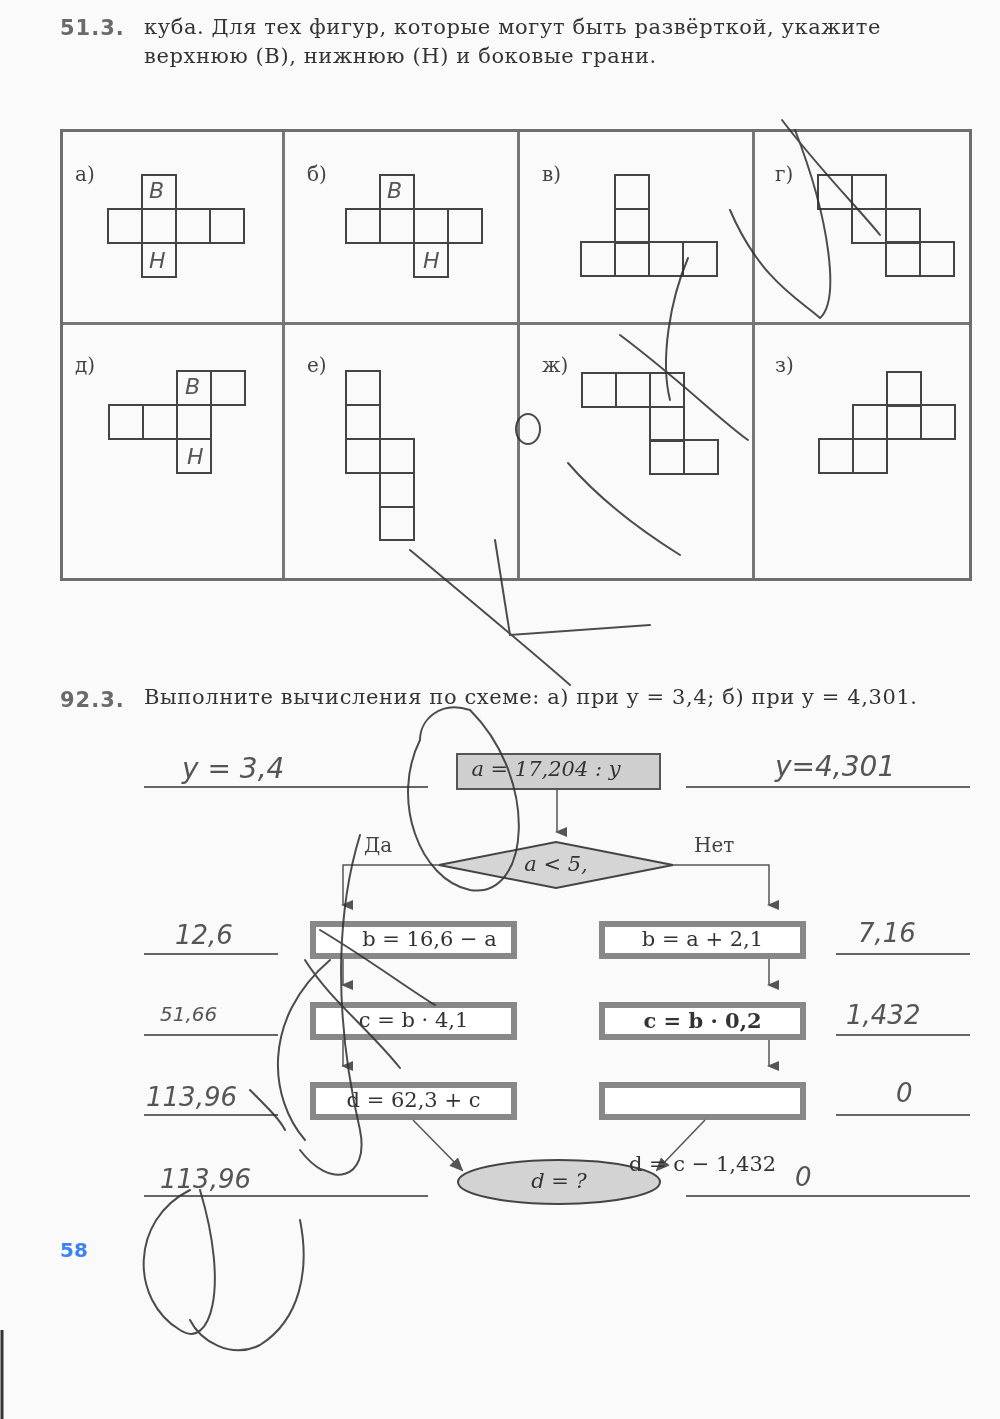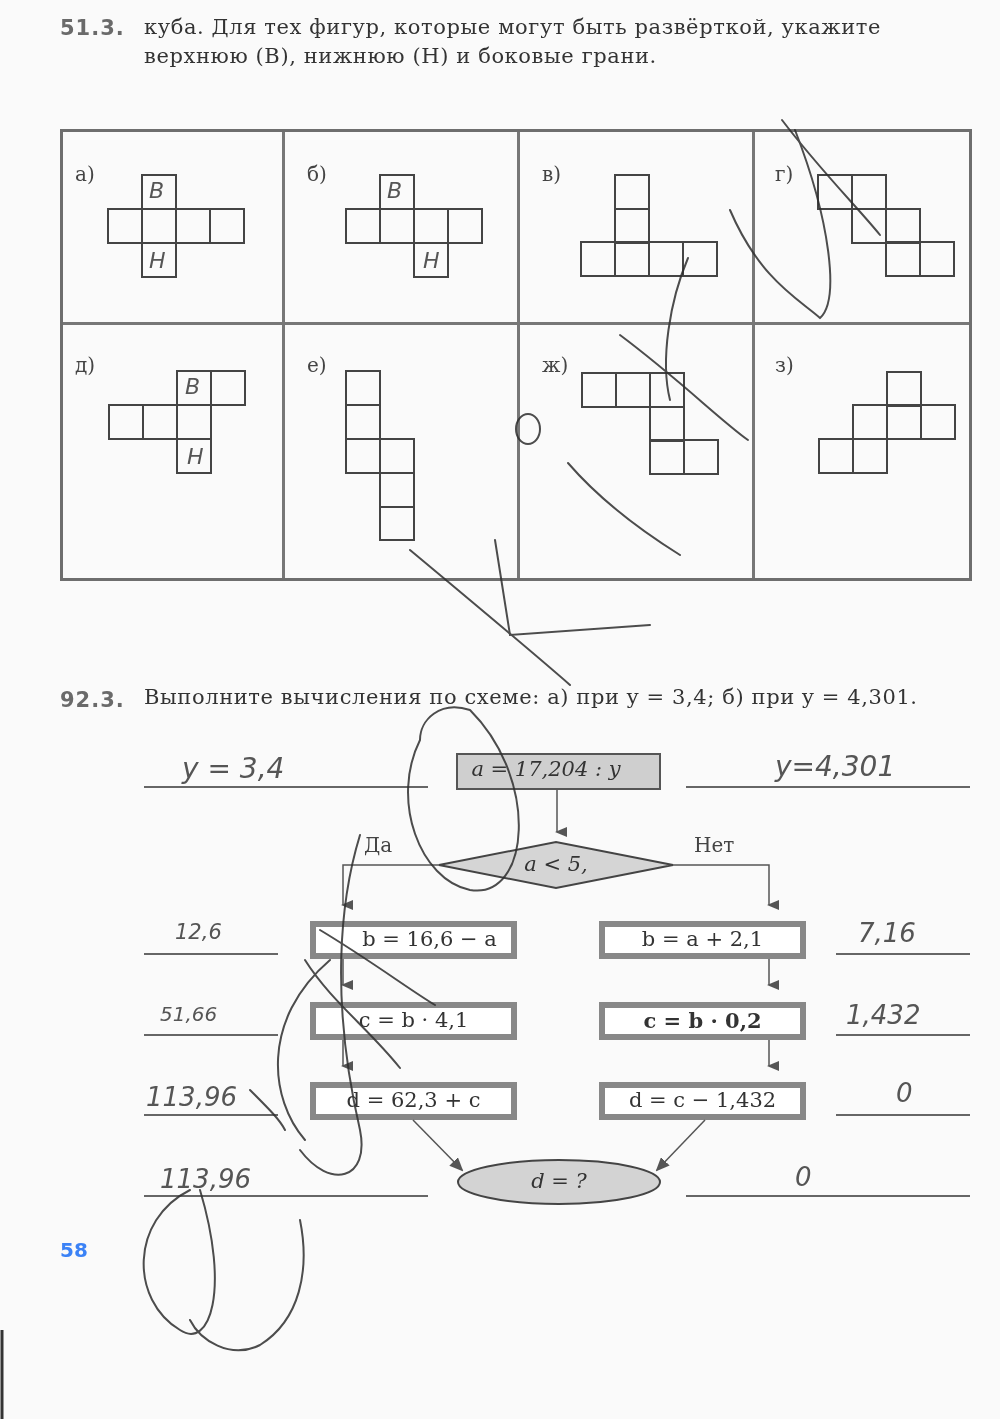--- a/index.html
+++ b/index.html
@@ -201,26 +201,26 @@
 <div class="abs box-text" style="left:457px;top:757px;width:178px;font-style:italic;">a = 17,204 : y</div>
 <div class="abs box-text" style="left:490px;top:852px;width:132px;font-style:italic;">a &lt; 5,</div>
 <div class="abs lbl" style="left:364px;top:833px;">Да</div>
 <div class="abs lbl" style="left:694px;top:833px;">Нет</div>
 
 <div class="abs box-text" style="left:329px;top:927px;width:201px;">b = 16,6 − a</div>
 <div class="abs box-text" style="left:313px;top:1008px;width:201px;">c = b · 4,1</div>
 <div class="abs box-text" style="left:313px;top:1088px;width:201px;">d = 62,3 + c</div>
 <div class="abs box-text" style="left:602px;top:927px;width:201px;">b = a + 2,1</div>
 <div class="abs box-text" style="left:602px;top:1008px;width:201px;font-weight:bold;">c = b · 0,2</div>
-<div class="abs box-text" style="left:602px;top:1088px;width:201px;">d = c − 1,432</div>
+<div class="abs box-text" style="left:602px;top:1152px;width:201px;">d = c − 1,432</div>
 <div class="abs box-text" style="left:458px;top:1169px;width:202px;font-style:italic;">d = ?</div>
 
 <div class="abs hand" style="left:182px;top:752px;font-size:28px;">y = 3,4</div>
 <div class="abs hand" style="left:775px;top:750px;font-size:28px;">y=4,301</div>
-<div class="abs hand" style="left:175px;top:920px;font-size:21px;">12,6</div>
+<div class="abs hand" style="left:175px;top:920px;font-size:26px;">12,6</div>
 <div class="abs hand" style="left:160px;top:1002px;font-size:20px;">51,66</div>
 <div class="abs hand" style="left:146px;top:1082px;font-size:26px;">113,96</div>
 <div class="abs hand" style="left:858px;top:918px;font-size:26px;">7,16</div>
 <div class="abs hand" style="left:846px;top:1000px;font-size:26px;">1,432</div>
 <div class="abs hand" style="left:896px;top:1078px;font-size:26px;">0</div>
 <div class="abs hand" style="left:160px;top:1164px;font-size:26px;">113,96</div>
 <div class="abs hand" style="left:795px;top:1162px;font-size:26px;">0</div>
 
 <div class="abs page-num" style="left:60px;top:1238px;">58</div>
 

